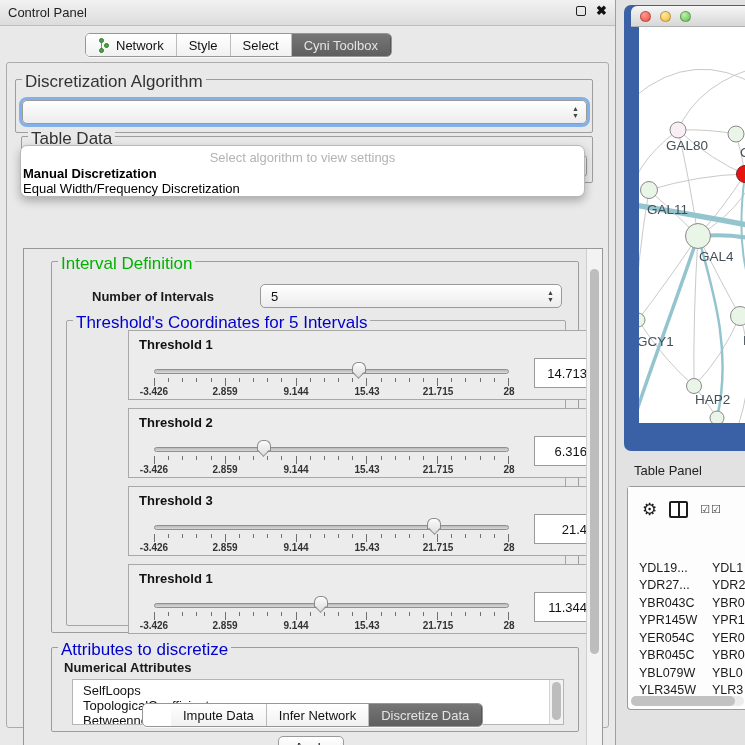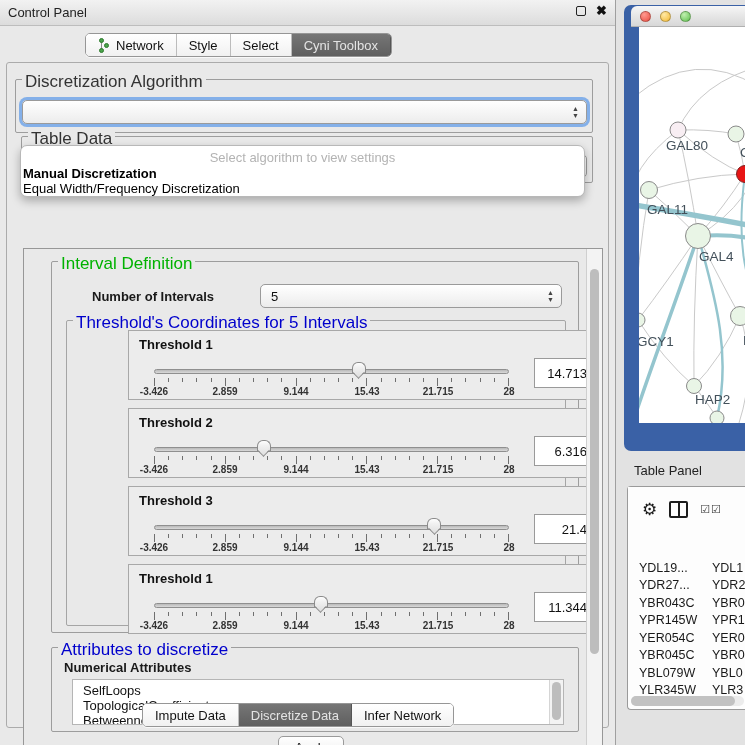--- a/index.html
+++ b/index.html
@@ -370,29 +370,29 @@
       </div>
 
       <div class="apply-btn" style="left:254px; top:487px;">Apply</div>
 
       <div class="vscroll">
           <div class="thumb"></div>
         </div>
     </div>
   </div>
 
-  <div class="seg-bar" style="left:142px; top:703px;">
+  <div class="seg-bar" style="left:142px; top:703px;padding-left:28px;">
     <div class="seg">
         <span>Impute Data</span>
       </div>
+    <div class="seg">
+        <span>Infer Network</span>
+      </div>
     <div class="seg selected">
         <span>Discretize Data</span>
-      </div>
-    <div class="seg">
-        <span>Infer Network</span>
       </div>
   </div>
 </div>
 
 <div class="right-area">
 
   <div class="net-frame">
     <div class="net-titlebar">
       <span class="light red"></span>
       <span class="light yellow"></span>

